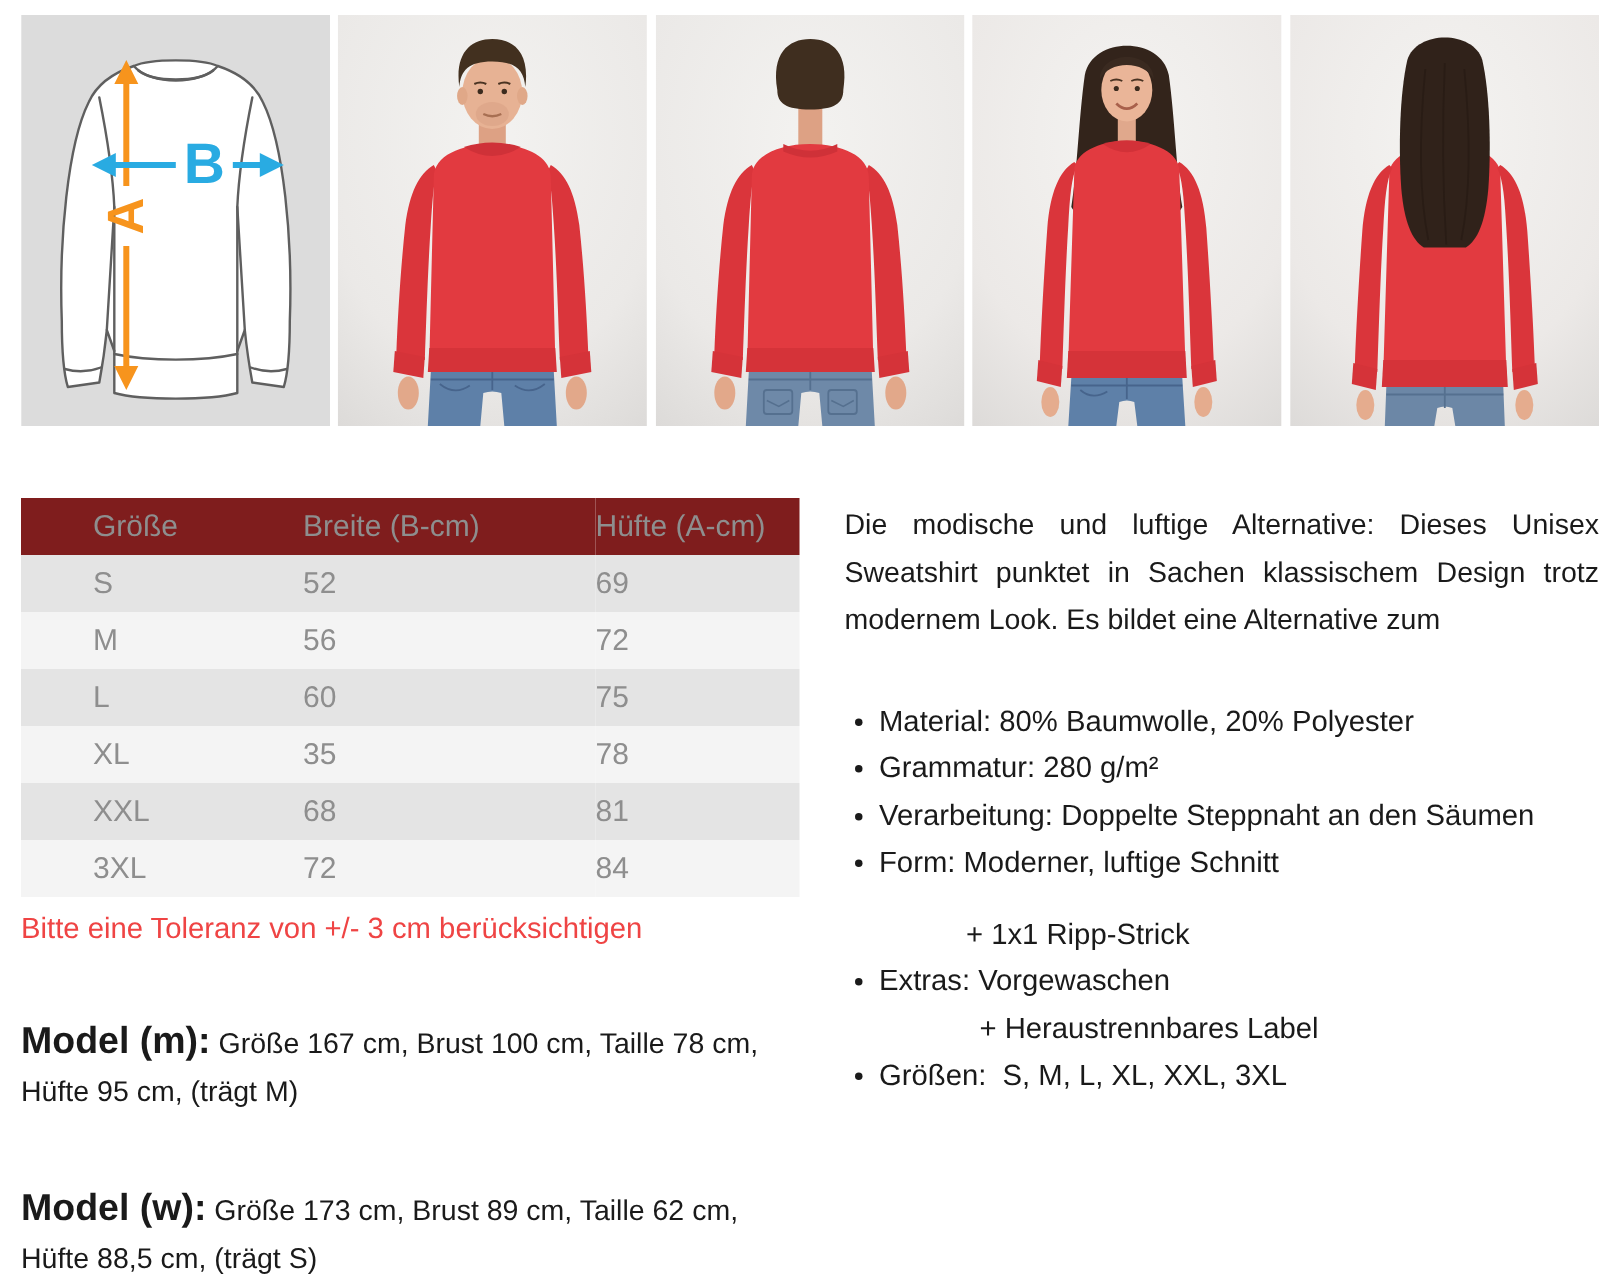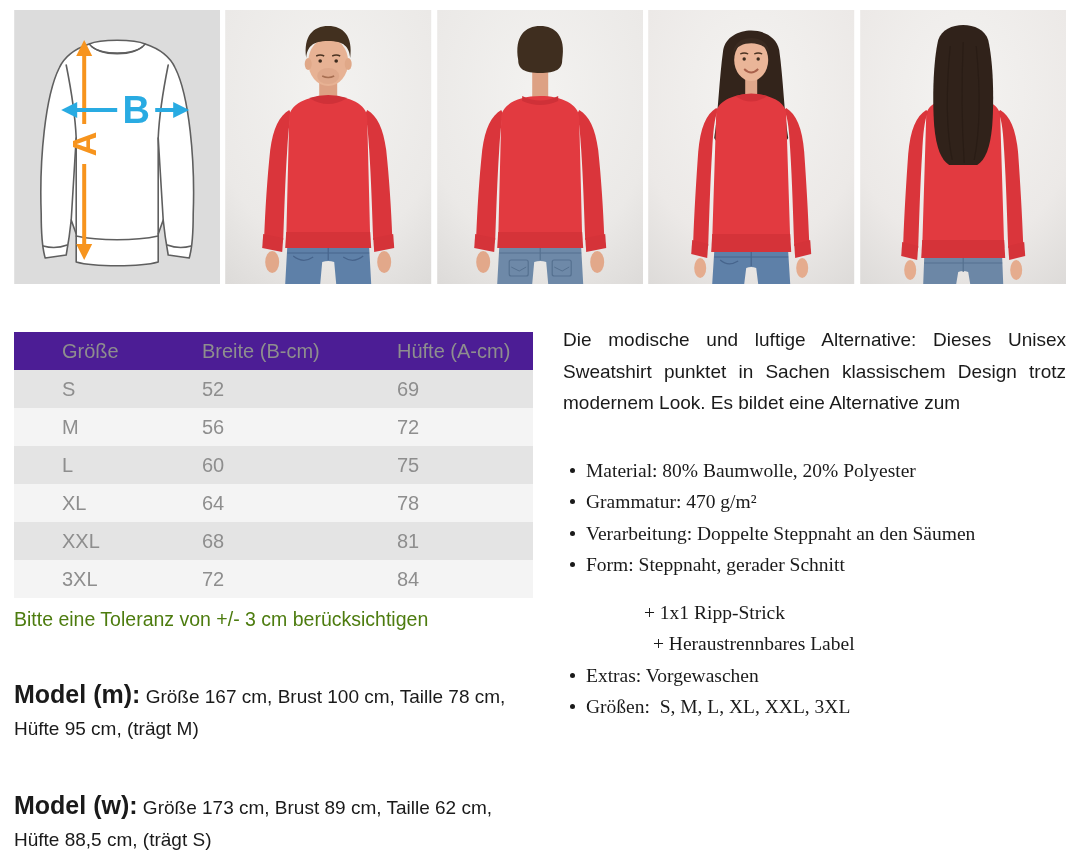--- a/index.html
+++ b/index.html
@@ -10,33 +10,33 @@
   .gallery{position:absolute;left:14px;top:10px;width:1052px;height:274px;display:flex;gap:5px;}
   .panel{flex:1 1 0;height:274px;overflow:hidden;}
   .panel svg{display:block;width:100%;height:100%;}
 
   
   .left-col{position:absolute;left:14px;top:332px;width:519px;}
   table.size{width:519px;border-collapse:collapse;font-size:20px;color:#8e8e8e;table-layout:fixed;}
   table.size th,table.size td{font-weight:normal;text-align:left;height:38px;padding:0;}
   table.size col.c1{width:188px;} table.size col.c2{width:195px;} table.size col.c3{width:136px;}
   table.size th:first-child,table.size td:first-child{padding-left:48px;}
-  table.size thead tr{background:#4c1d95;}
+  table.size thead tr{background:#7f1d1d;}
   table.size tbody tr:nth-child(odd){background:#e4e4e4;}
   table.size tbody tr:nth-child(even){background:#f4f4f4;}
-  .note{margin:10px 0 0 0;font-size:19.5px;color:#4d7c0f;}
+  .note{margin:10px 0 0 0;font-size:19.5px;color:#ef4444;}
   .model{margin:0;font-size:19px;line-height:32px;white-space:pre-wrap;}
   .model-m{margin-top:47px;}
   .model-w{margin-top:44px;}
   .model b{font-size:25px;}
 
   
-  .right-col{position:absolute;left:563px;top:324px;width:503px;}
+  .right-col{position:absolute;left:563px;top:335px;width:503px;}
   .desc p{margin:0;font-size:19px;line-height:31.5px;text-align:justify;}
-  .features{margin-top:36px;font-size:19.5px;line-height:31.5px;font-family:Liberation Serif, serif;}
+  .features{margin-top:36px;font-size:19.5px;line-height:31.5px;}
   .feat{position:relative;padding-left:23px;white-space:pre-wrap;}
   .feat .dot{position:absolute;left:7px;top:13px;width:5px;height:5px;border-radius:50%;background:#1a1a1a;}
   .feat.cont1{padding-left:81px;margin-top:16px;}
   .feat.cont2{padding-left:90px;}
 </style>
 </head>
 <body>
 
 <div class="page">
 
@@ -225,21 +225,21 @@
           <td>56</td>
           <td>72</td>
         </tr>
         <tr>
           <td>L</td>
           <td>60</td>
           <td>75</td>
         </tr>
         <tr>
           <td>XL</td>
-          <td>64</td>
+          <td>35</td>
           <td>78</td>
         </tr>
         <tr>
           <td>XXL</td>
           <td>68</td>
           <td>81</td>
         </tr>
         <tr>
           <td>3XL</td>
           <td>72</td>
@@ -255,23 +255,23 @@
     <p class="model model-w"><b>Model (w):</b><span> Größe 173 cm, Brust 89 cm, Taille 62 cm, Hüfte 88,5 cm, (trägt S)</span></p>
   </div>
 
   <div class="right-col">
     <div class="desc">
       <p>Die modische und luftige Alternative: Dieses Unisex Sweatshirt punktet in Sachen klassischem Design trotz modernem Look. Es bildet eine Alternative zum</p>
     </div>
 
     <div class="features">
       <div class="feat"><span class="dot"></span><span>Material: 80% Baumwolle, 20% Polyester</span></div>
-      <div class="feat"><span class="dot"></span><span>Grammatur: 470 g/m²</span></div>
+      <div class="feat"><span class="dot"></span><span>Grammatur: 280 g/m²</span></div>
       <div class="feat"><span class="dot"></span><span>Verarbeitung: Doppelte Steppnaht an den Säumen</span></div>
-      <div class="feat"><span class="dot"></span><span>Form: Steppnaht, gerader Schnitt</span></div>
+      <div class="feat"><span class="dot"></span><span>Form: Moderner, luftige Schnitt</span></div>
       <div class="feat cont1"><span>+ 1x1 Ripp-Strick</span></div>
+      <div class="feat"><span class="dot"></span><span>Extras: Vorgewaschen</span></div>
       <div class="feat cont2"><span>+ Heraustrennbares Label</span></div>
-      <div class="feat"><span class="dot"></span><span>Extras: Vorgewaschen</span></div>
       <div class="feat"><span class="dot"></span><span>Größen:  S, M, L, XL, XXL, 3XL</span></div>
     </div>
   </div>
 
 </div>
 
 </body></html>

